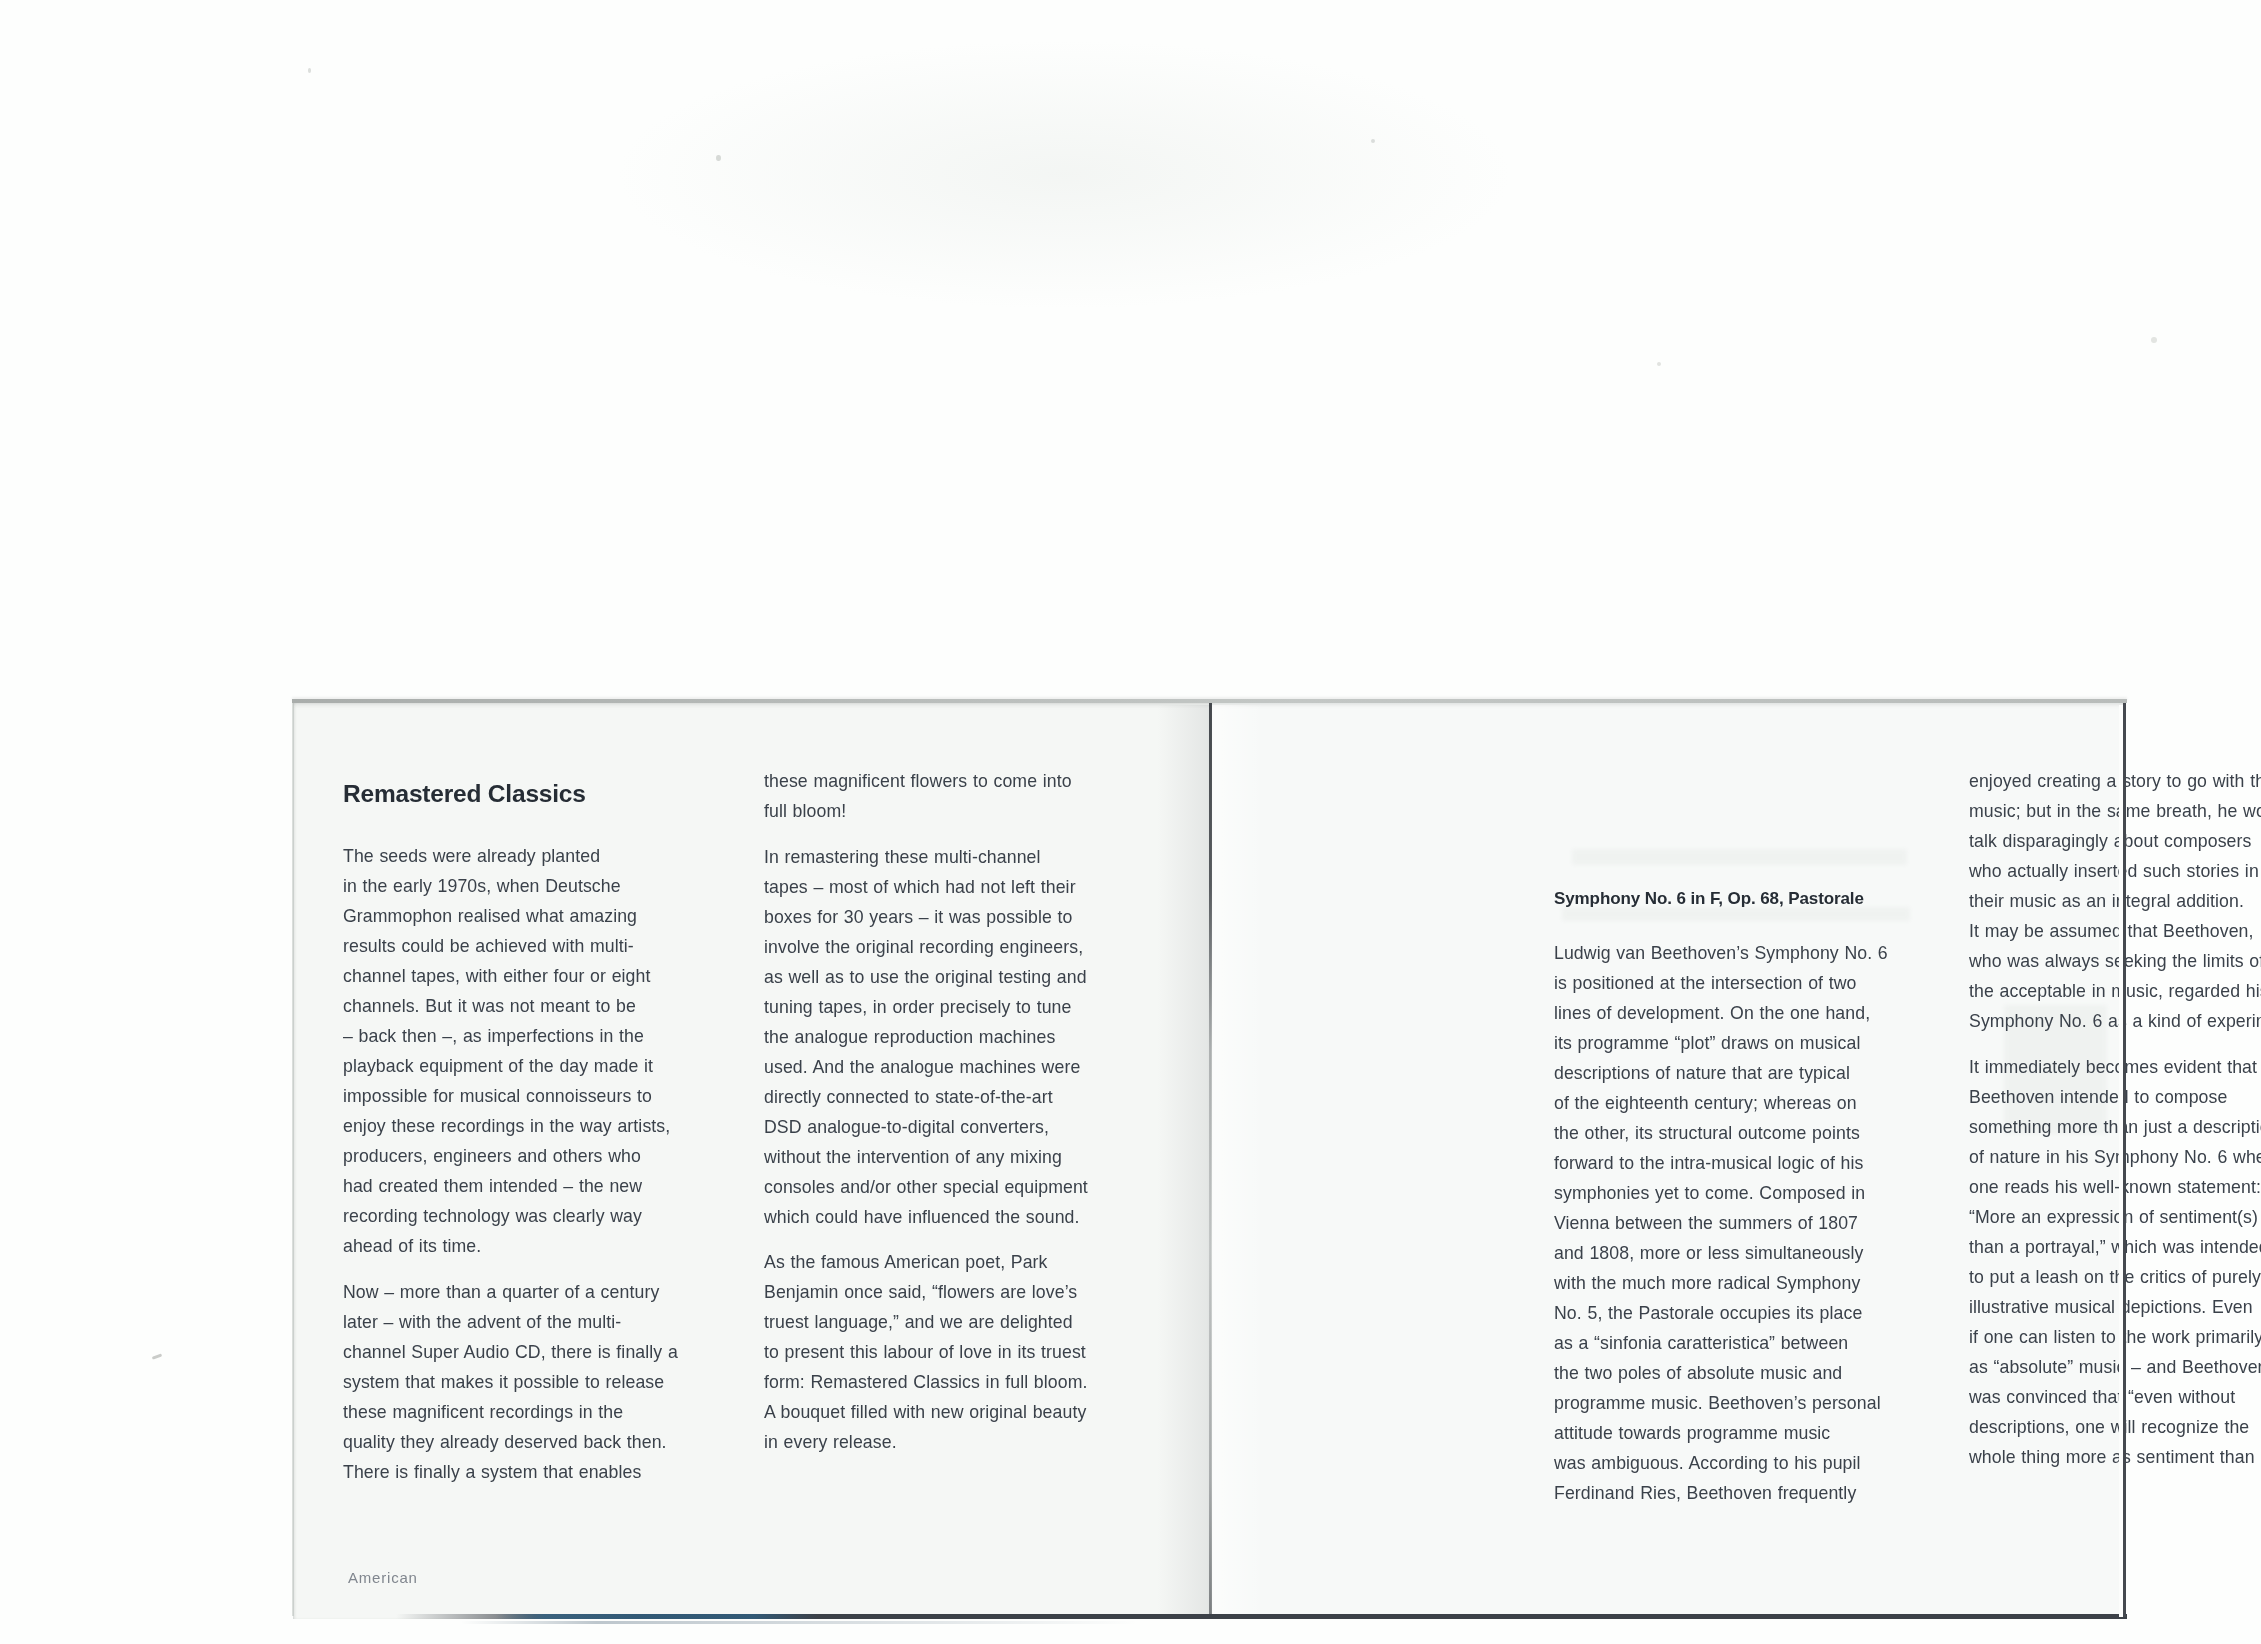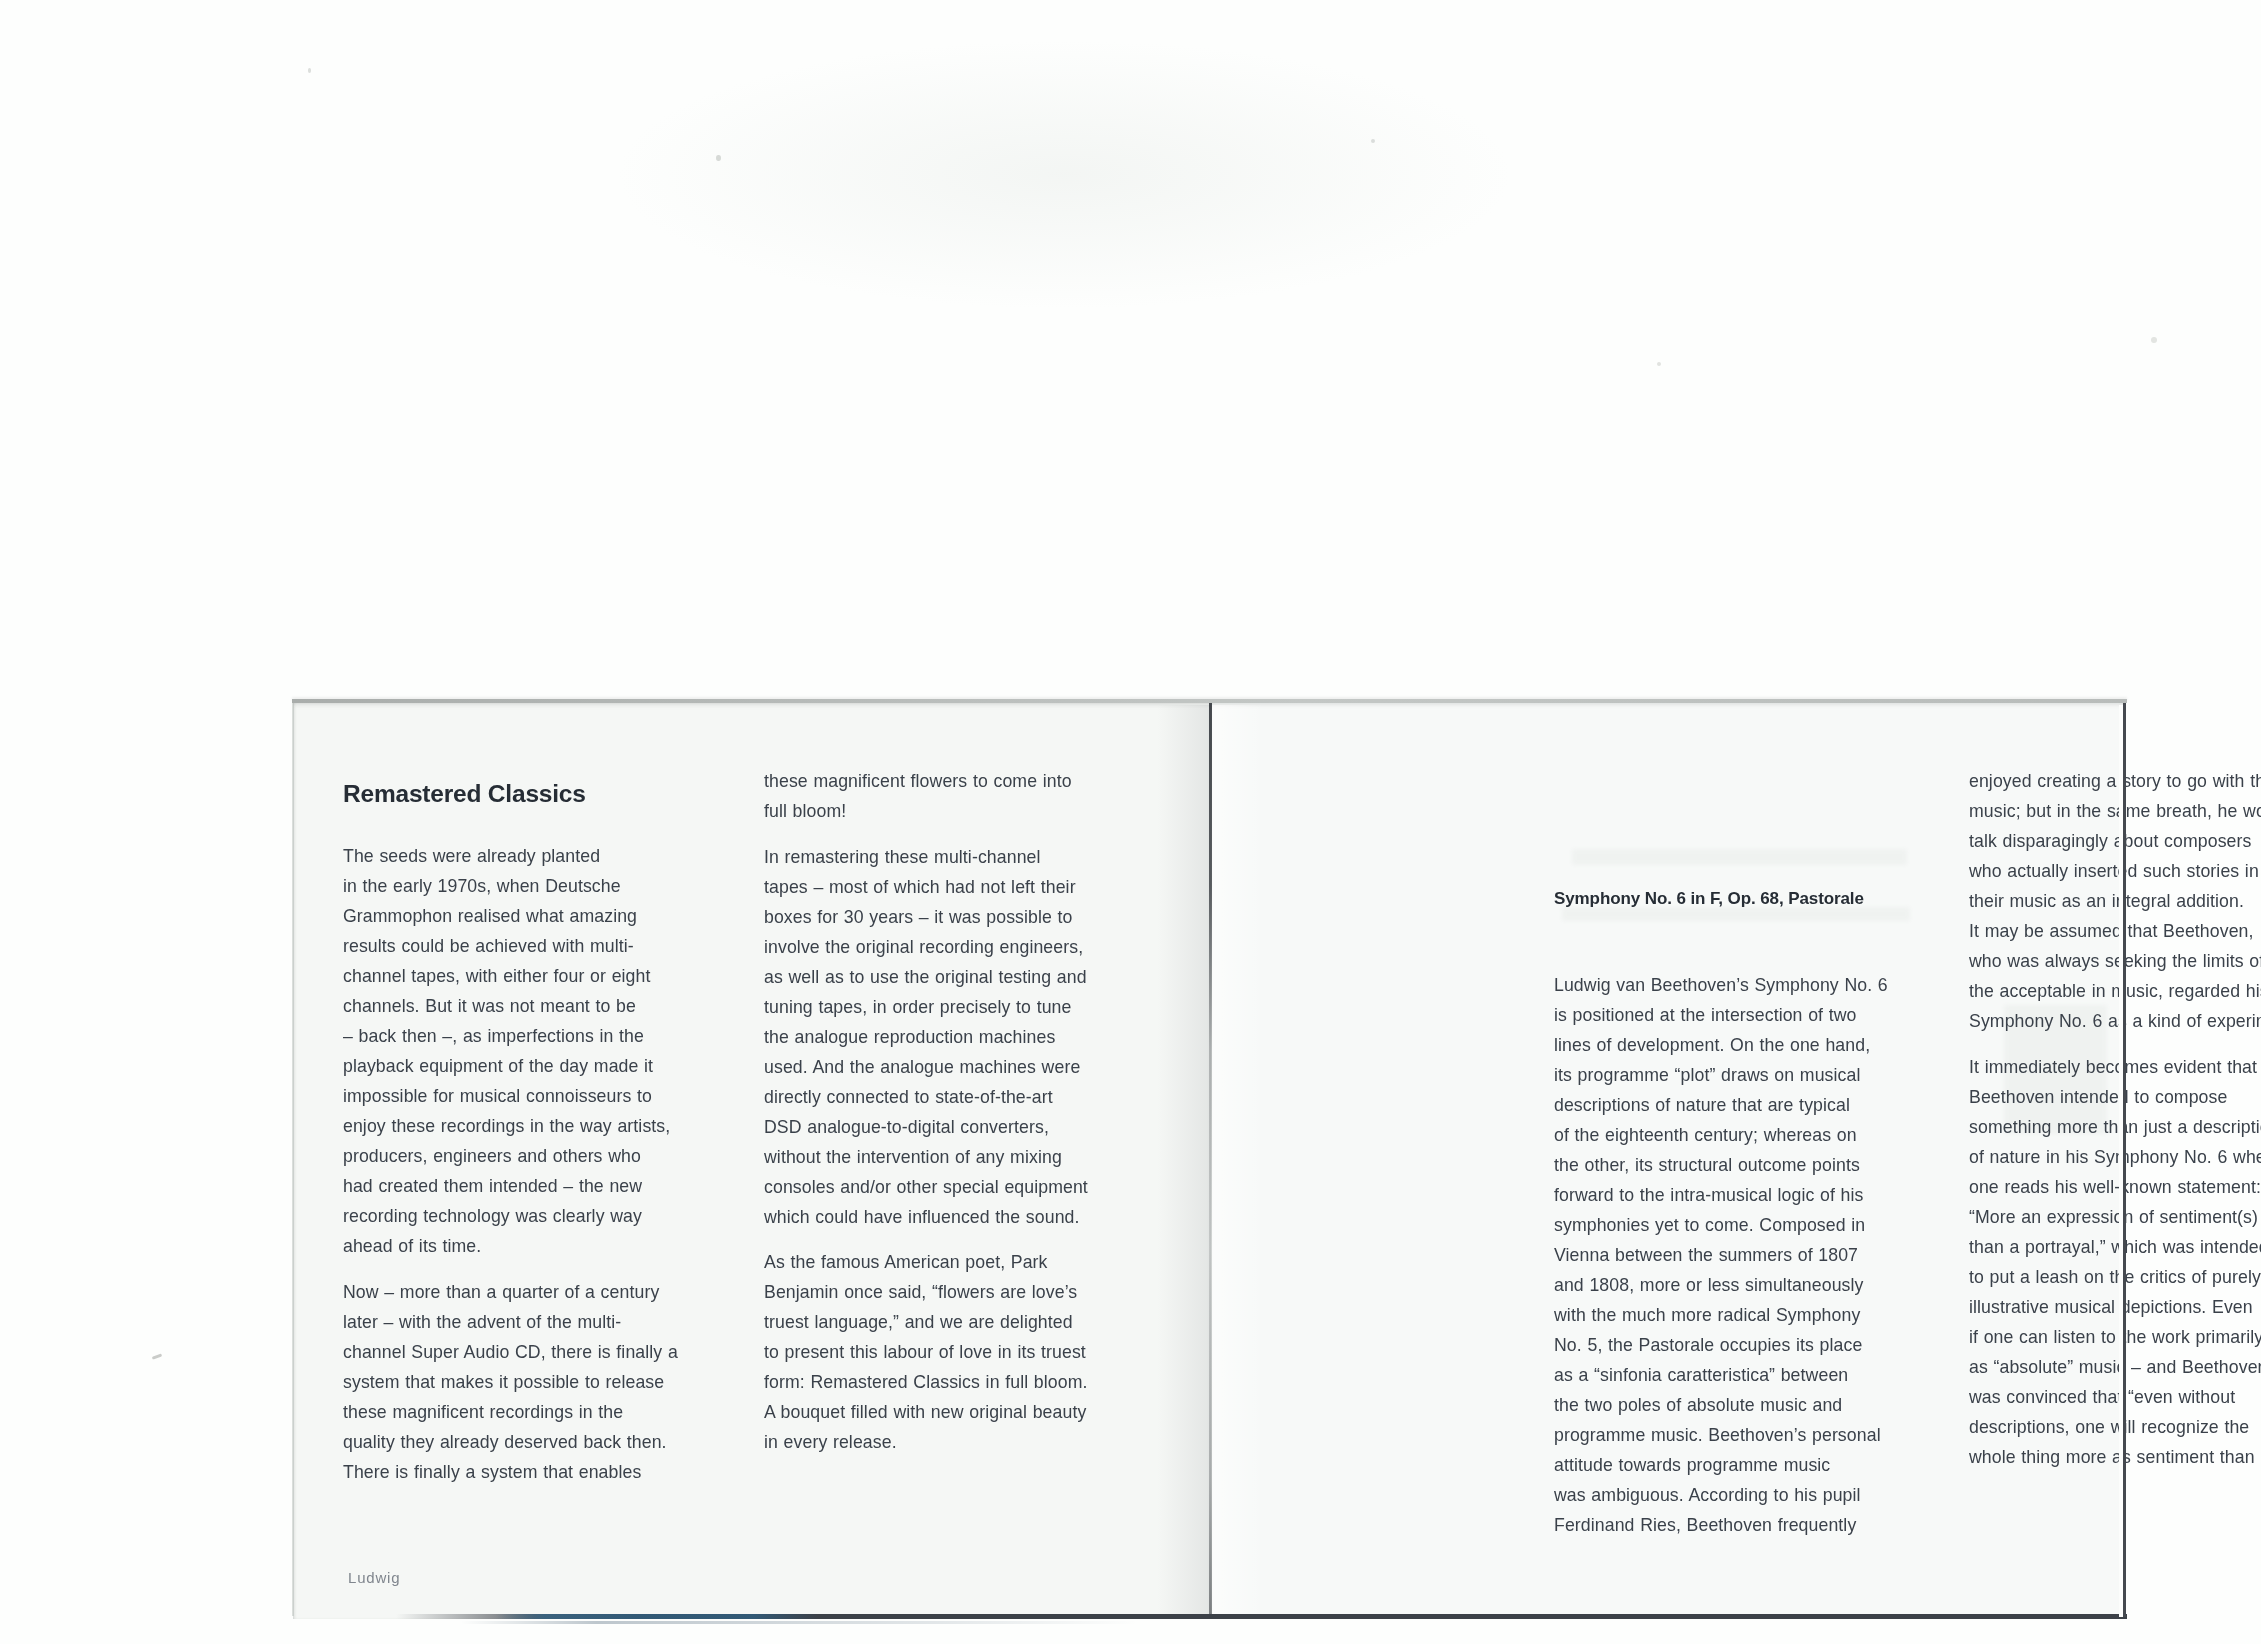--- a/index.html
+++ b/index.html
@@ -145,31 +145,31 @@
 which could have influenced the sound.</p>
       <p class="body-text">As the famous American poet, Park
 Benjamin once said, “flowers are love’s
 truest language,” and we are delighted
 to present this labour of love in its truest
 form: Remastered Classics in full bloom.
 A bouquet filled with new original beauty
 in every release.</p>
     </div>
 
-    <div class="footer-label" style="left:55px;top:867px;">Ludwig</div>
+    <div class="footer-label" style="left:55px;top:867px;">American</div>
   </div>
 
   <div class="page page-right">
     <div class="subheading" style="left:343px;top:186px;">Symphony No. 6 in F, Op. 68, Pastorale</div>
 
     <div class="ghost" style="left:361px;top:147px;width:335px;height:15.5px;"></div>
     <div class="ghost" style="left:351px;top:205px;width:348px;height:14px;"></div>
     <div class="ghost" style="left:793px;top:303px;width:103px;height:129px;"></div>
 
-    <div class="col" style="left:343px;top:236px;width:403px;margin-top:32px;">
+    <div class="col" style="left:343px;top:236px;width:403px;">
       <p class="body-text"><span>Ludwig van Beethoven’s Symphony No. 6
 is positioned at the intersection of two
 lines of development. On the one hand,
 its programme “plot” draws on musical
 descriptions of nature that are typical
 of the eighteenth century; whereas on
 the other, its structural outcome points
 forward to the intra-musical logic of his
 symphonies yet to come. Composed in
 Vienna between the summers of 1807

